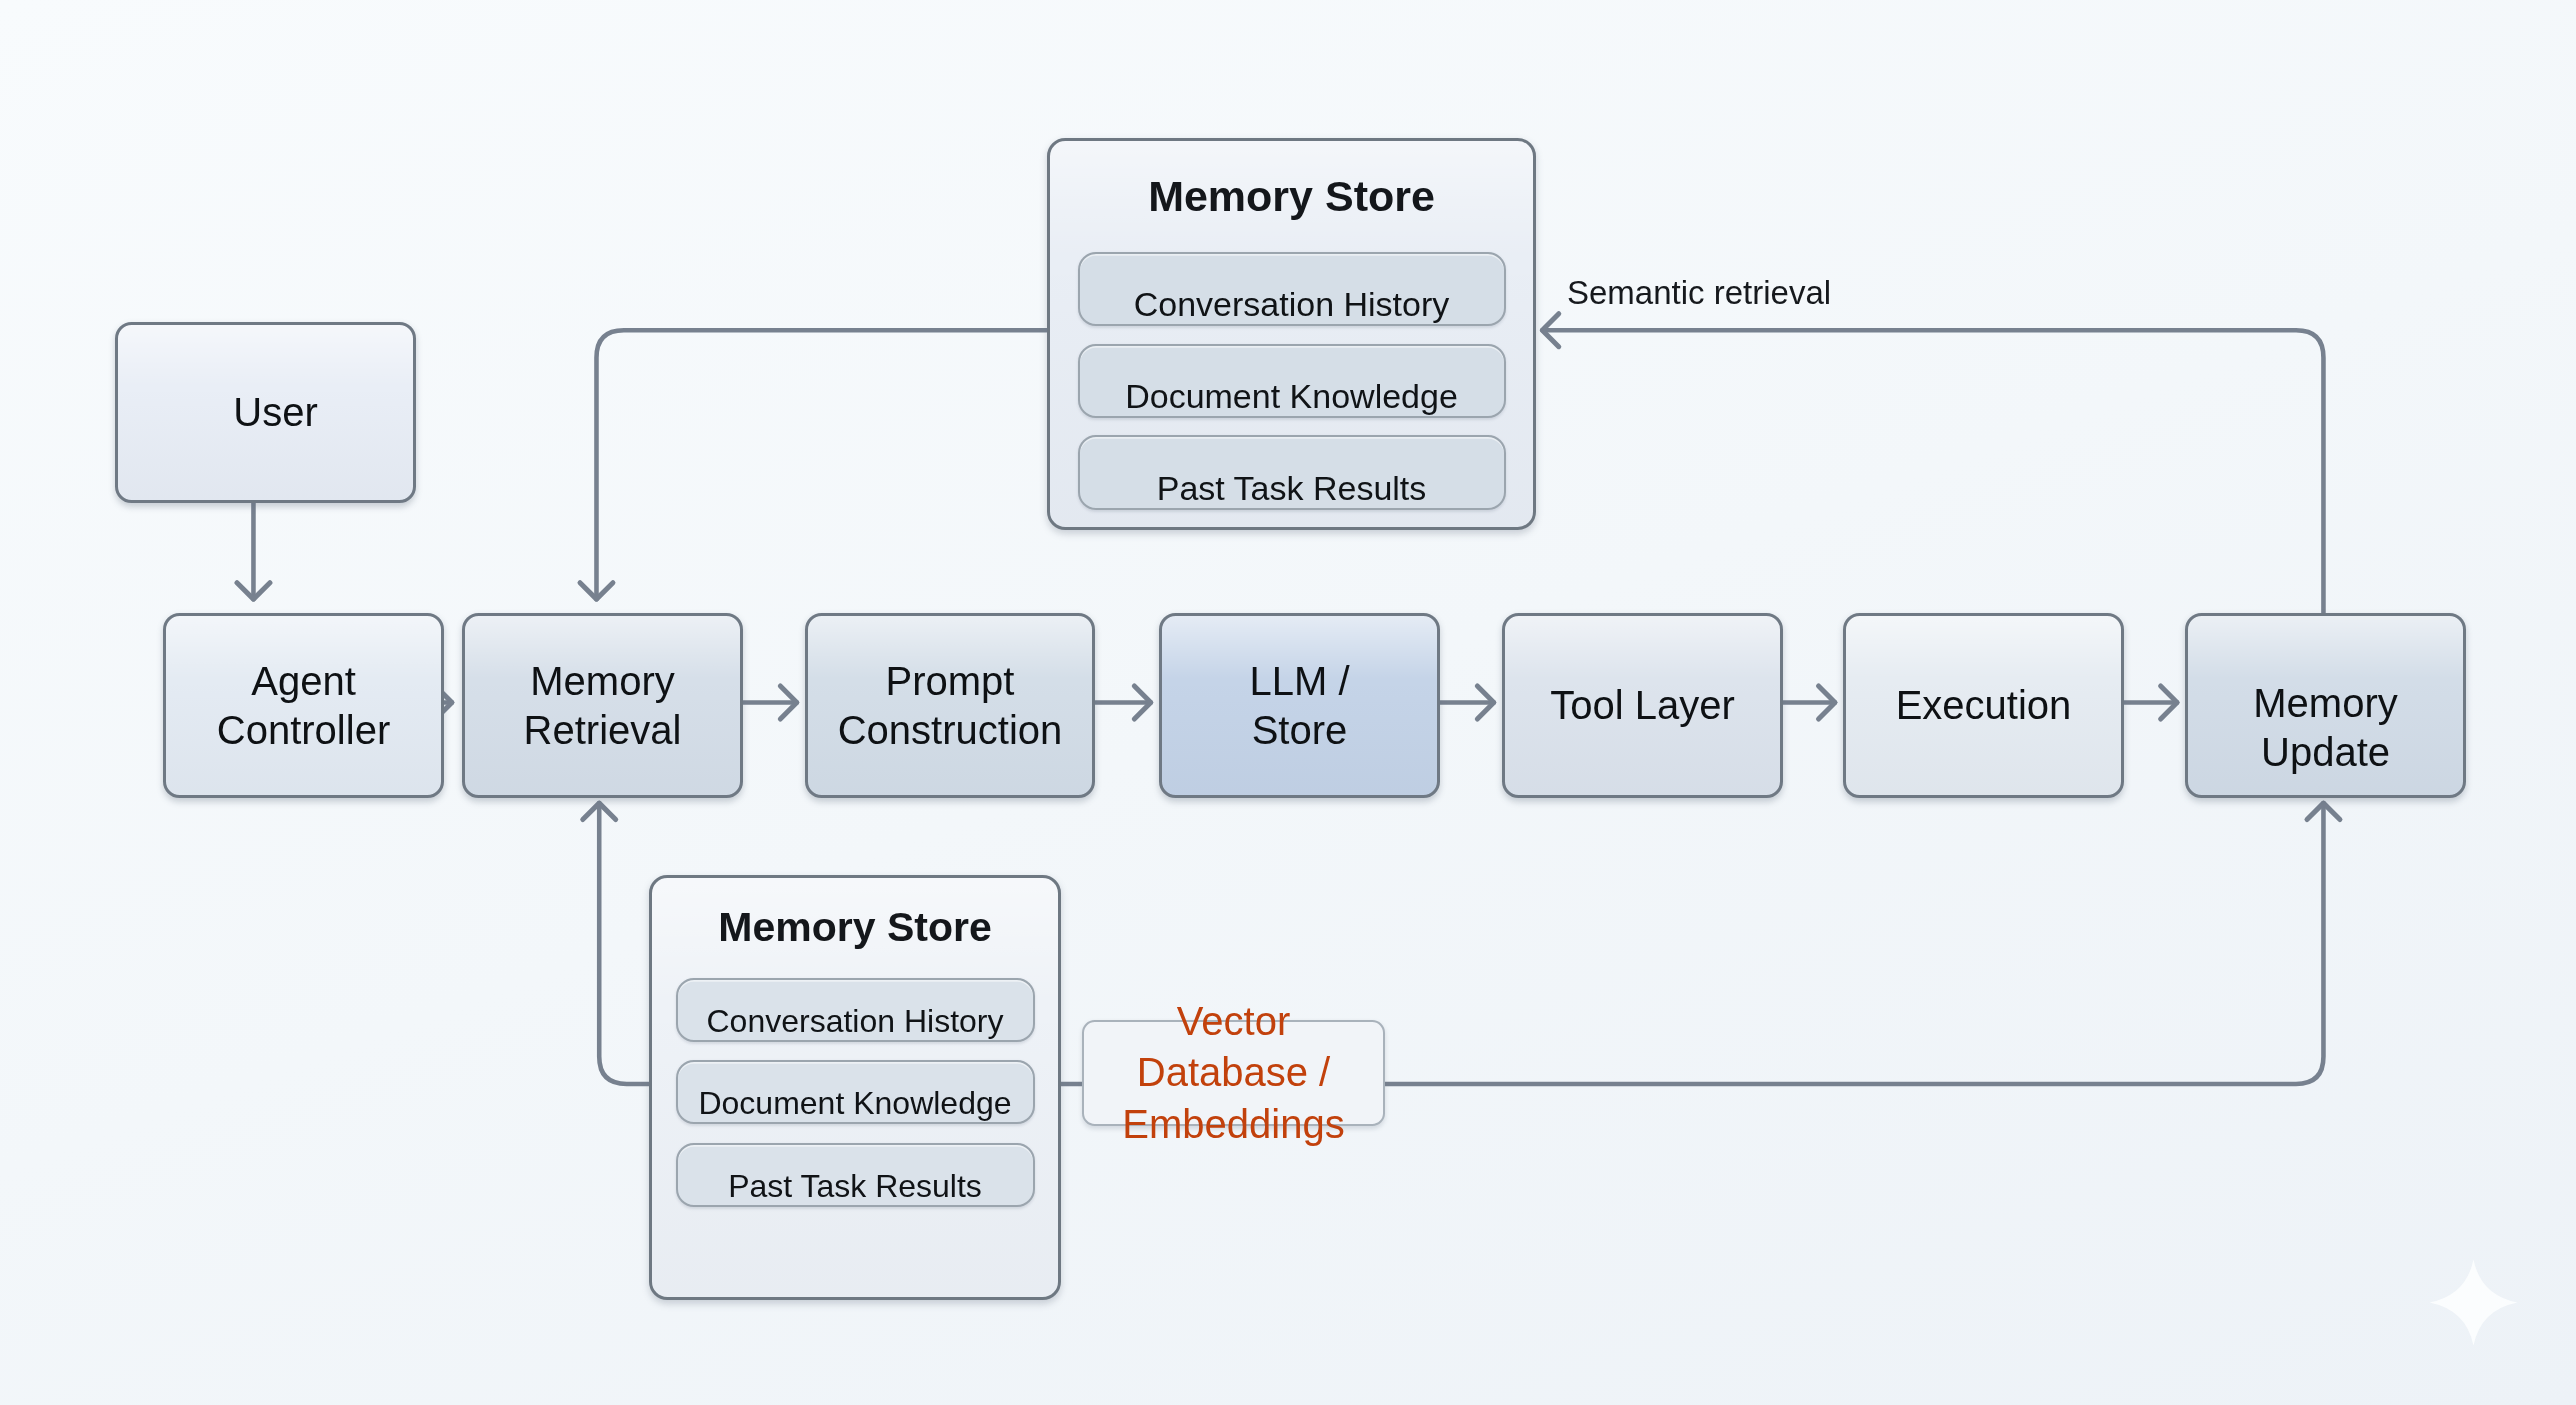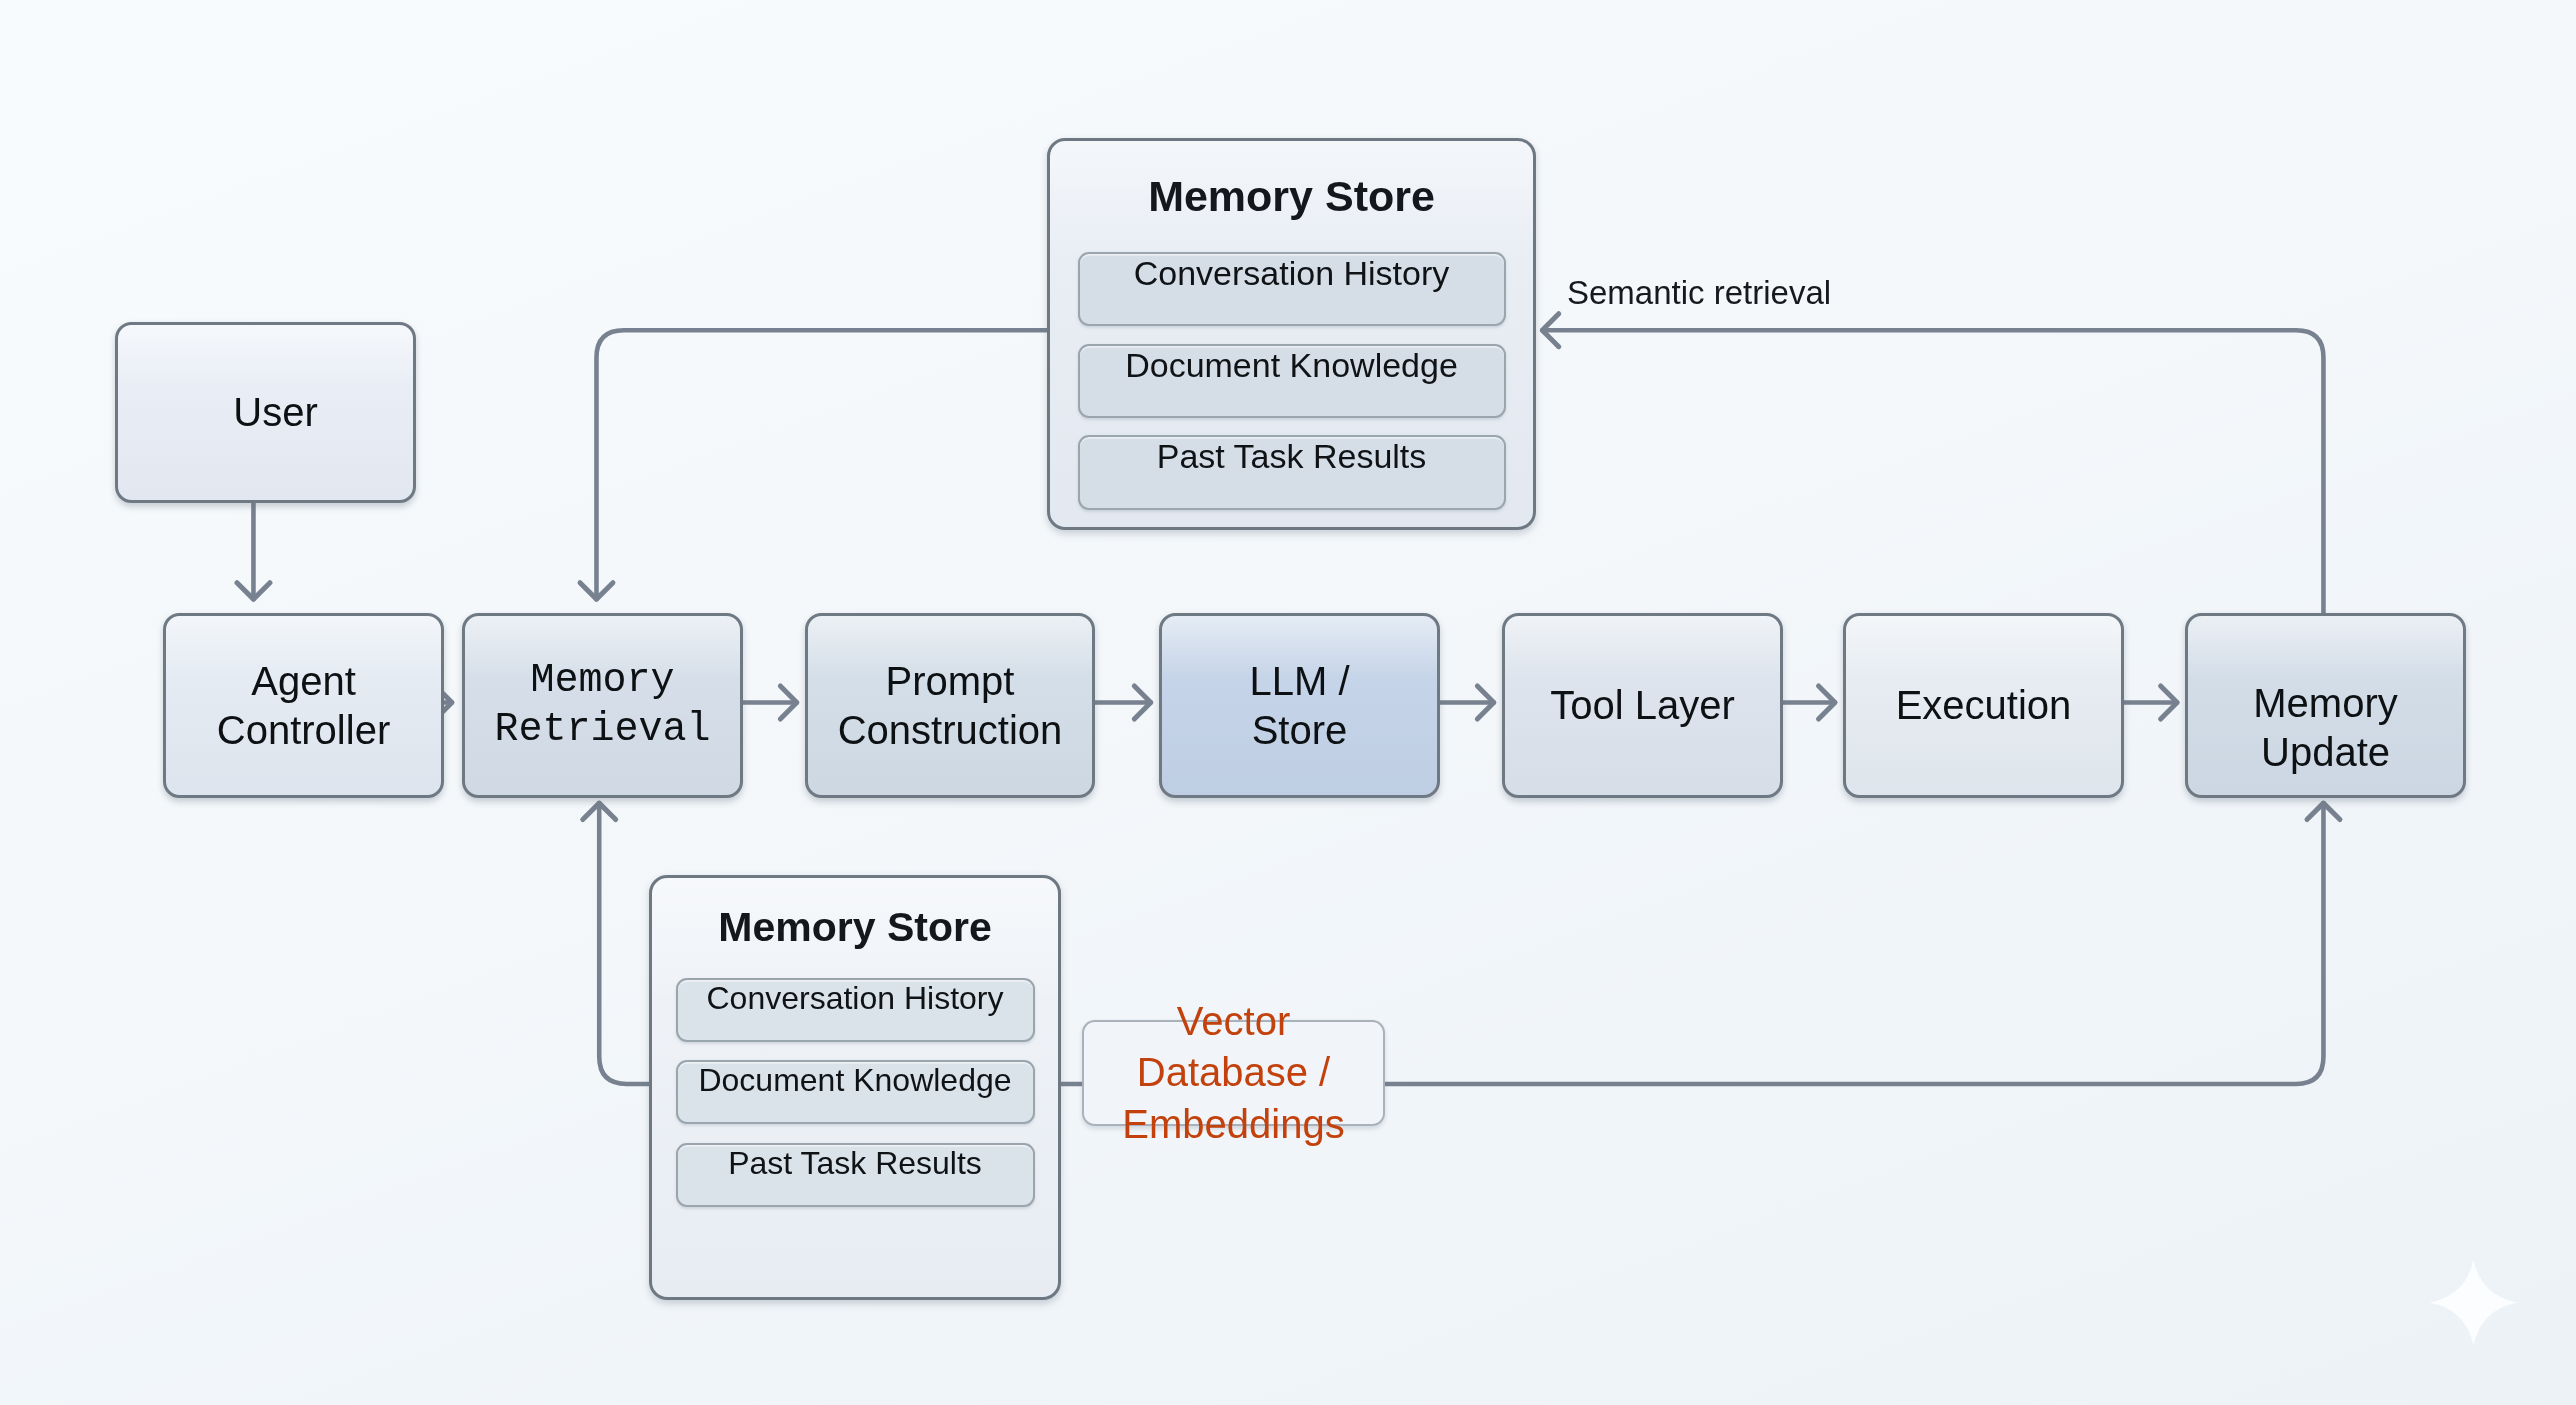--- a/index.html
+++ b/index.html
@@ -13,21 +13,21 @@
   .node{
     position:absolute;z-index:2;width:275px;height:179px;
     border:3.7px solid #6f7984;border-radius:16.5px;
     display:flex;align-items:center;justify-content:center;text-align:center;
     box-shadow:0 3.7px 6.4px rgba(96,108,125,.30);
     background-image:linear-gradient(180deg,rgba(255,255,255,.55),rgba(255,255,255,0) 35%,rgba(40,60,90,.04));
   }
   .node-label{font-size:40px;line-height:1.22;color:#0e1114;}
   .n-user{left:115px;top:322px;width:275px;height:175px;padding-left:20px;}
   .n-agent{left:115px;top:613px;margin-left:48px;}
-  .n-mr{left:462px;top:613px;font-family:Liberation Mono, monospace;}
+  .n-mr{left:462px;top:613px;}
   .n-pc{left:805px;top:613px;width:284px;}
   .n-llm{left:1159px;top:613px;}
   .n-tl{left:1502px;top:613px;}
   .n-ex{left:1843px;top:613px;}
   .n-mu{left:2185px;top:613px;}
   .n-agent .node-label{max-width:229px;}
   .n-mr .node-label{max-width:229px;}
   .n-pc .node-label{max-width:256px;}
   .n-llm .node-label{max-width:146px;}
   .n-mu .node-label{max-width:192px;margin-top:44px;}
@@ -36,22 +36,22 @@
     box-shadow:0 3.7px 7.3px rgba(96,108,125,.28);
     display:flex;flex-direction:column;align-items:center;
     background-image:linear-gradient(180deg,rgba(255,255,255,.5),rgba(255,255,255,0) 30%,rgba(40,60,90,.03));
   }
   .store-top{left:1047px;top:138px;width:483px;height:386px;padding:0;}
   .store-bottom{left:649px;top:875px;width:406px;height:419px;}
   .store-title{font-weight:bold;color:#14171b;}
   .store-top .store-title{font-size:43px;margin-top:31px;margin-bottom:31px;}
   .store-bottom .store-title{font-size:41px;margin-top:25.6px;margin-bottom:27.4px;}
   .store-item{
-    border:2.7px solid #9ba5ae;border-radius:11px;
-    display:flex;align-items:flex-start;justify-content:center;
+    border:2.7px solid #9ba5ae;border-radius:18px;
+    display:flex;align-items:flex-end;justify-content:center;
     box-shadow:inset 0 1.8px 0 rgba(255,255,255,.5),0 1.8px 2.7px rgba(110,122,140,.20);
   }
   .store-top .store-item{width:424px;height:71px;margin-bottom:17.4px;font-size:34px;}
   .store-bottom .store-item{width:355px;height:60px;margin-bottom:18.3px;font-size:32px;}
   .vdb{
     position:absolute;z-index:3;left:1082px;top:1020px;width:299px;height:102px;
     border:2.7px solid #a9b2bb;border-radius:12.8px;
     display:flex;align-items:center;justify-content:center;text-align:center;
     box-shadow:0 2.7px 4.6px rgba(110,122,140,.22);
   }

